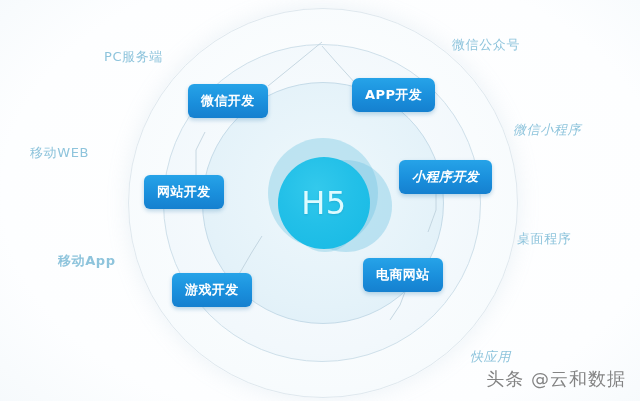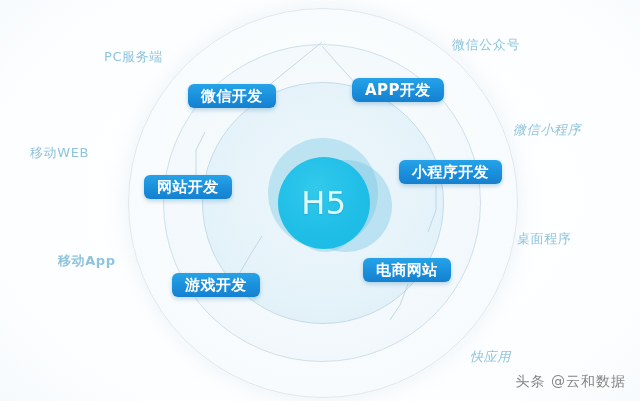--- a/index.html
+++ b/index.html
@@ -115,36 +115,36 @@
     height: 401px;
     pointer-events: none;
   }
 
   
   .chip {
     position: absolute;
     display: flex;
     align-items: center;
     justify-content: center;
-    height: 24px;
+    height: 34px;
     padding: 0 13px;
     border-radius: 6px;
     background: linear-gradient(180deg, #26a3e8 0%, #1a8fdc 55%, #1580cf 100%);
     color: #ffffff;
-    font-size: 15px;
+    font-size: 13px;
     font-weight: bold;
     letter-spacing: 0.4px;
     white-space: nowrap;
     box-shadow: 0 2px 4px rgba(20,110,170,0.28);
   }
 
   .chip-weixin   { left: 188px; top: 84px;  }
   .chip-app      { left: 352px; top: 78px; border-radius: 7px;  }
   .chip-website  { left: 144px; top: 175px; }
-  .chip-miniprog { left: 399px; top: 160px; }
+  .chip-miniprog { left: 399px; top: 160px; font-style: italic; }
   .chip-game     { left: 172px; top: 273px; text-align: right; }
   .chip-ecom     { left: 363px; top: 258px; justify-content: center; }
 
   
   .olabel {
     position: absolute;
     color: #8ec4dc;
     font-size: 13px;
     white-space: nowrap;
     letter-spacing: 0.6px;
@@ -158,21 +158,21 @@
   .lbl-desktop   { left: 517px; top: 230px; }
   .lbl-wxgame    { left: 104px; top: 337px; }
   .lbl-quickapp  { left: 470px; top: 348px; font-style: italic; }
 
   
   .watermark {
     position: absolute;
     right: 14px;
     bottom: 10px;
     color: #6f6f6f;
-    font-size: 14px;
+    font-size: 18px;
     letter-spacing: 1px;
     opacity: 0.85;
     white-space: nowrap;
   }
 </style>
 </head>
 <body>
 
 <div id="stage">
 

